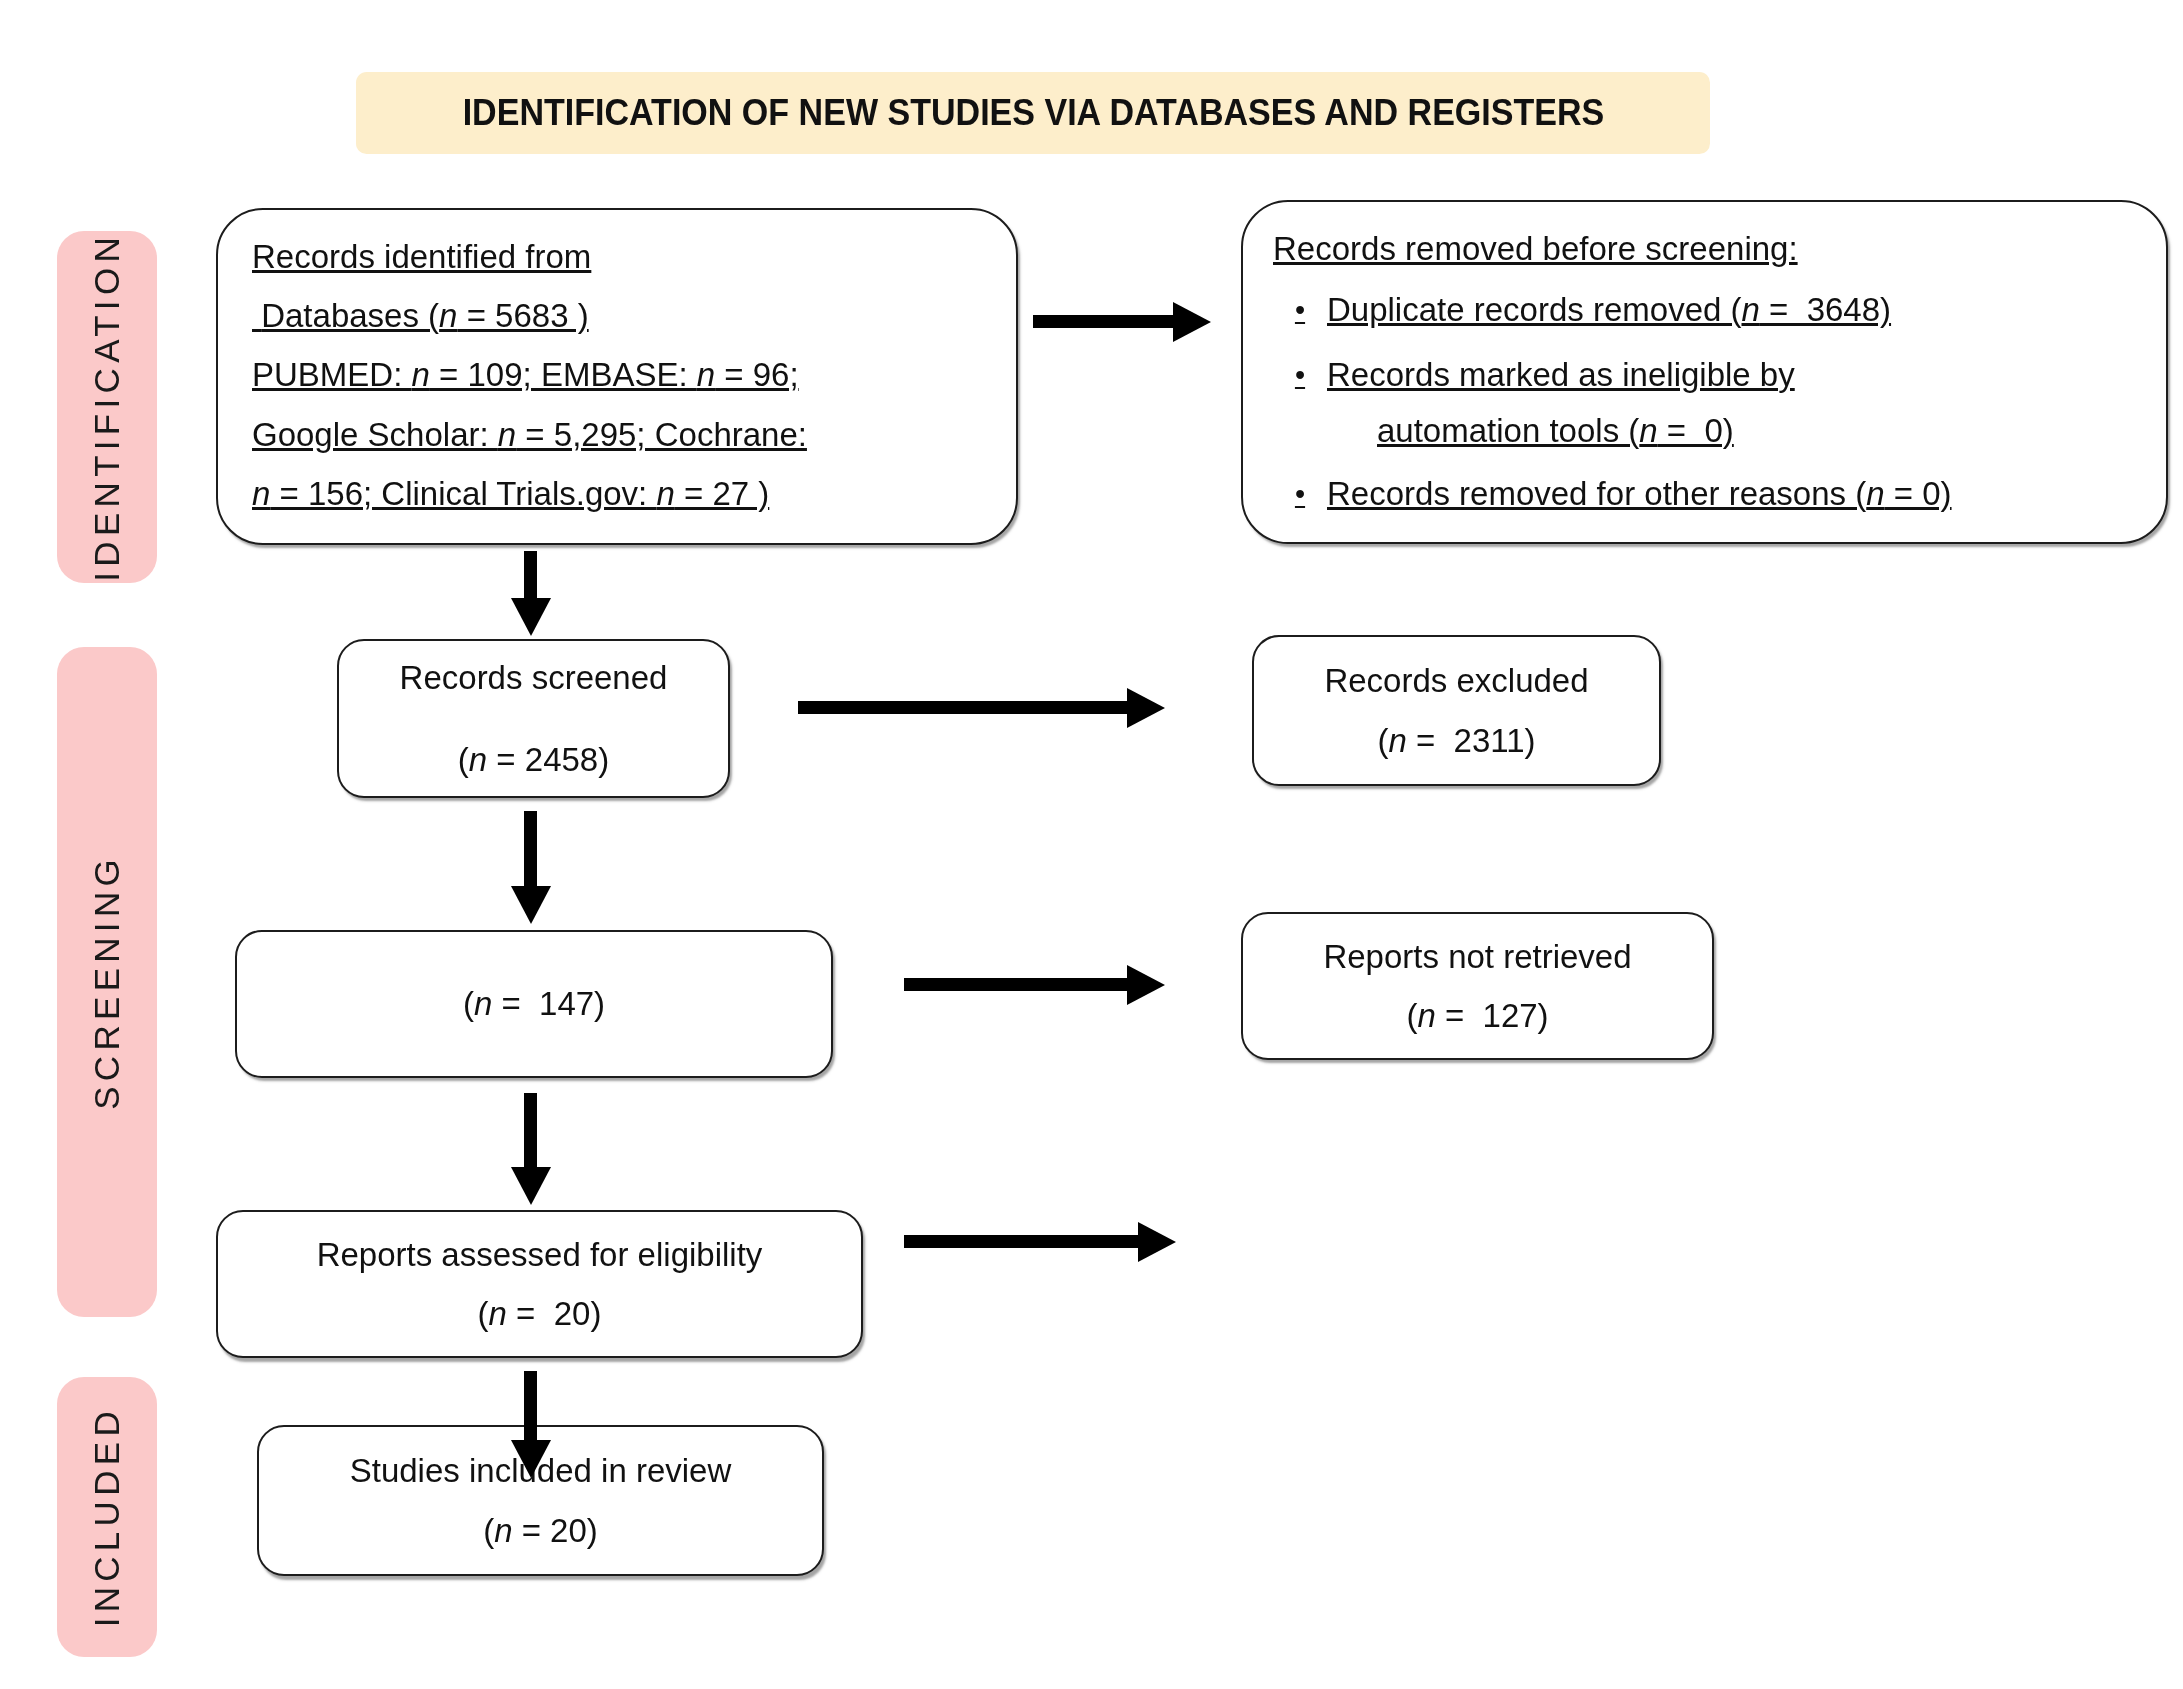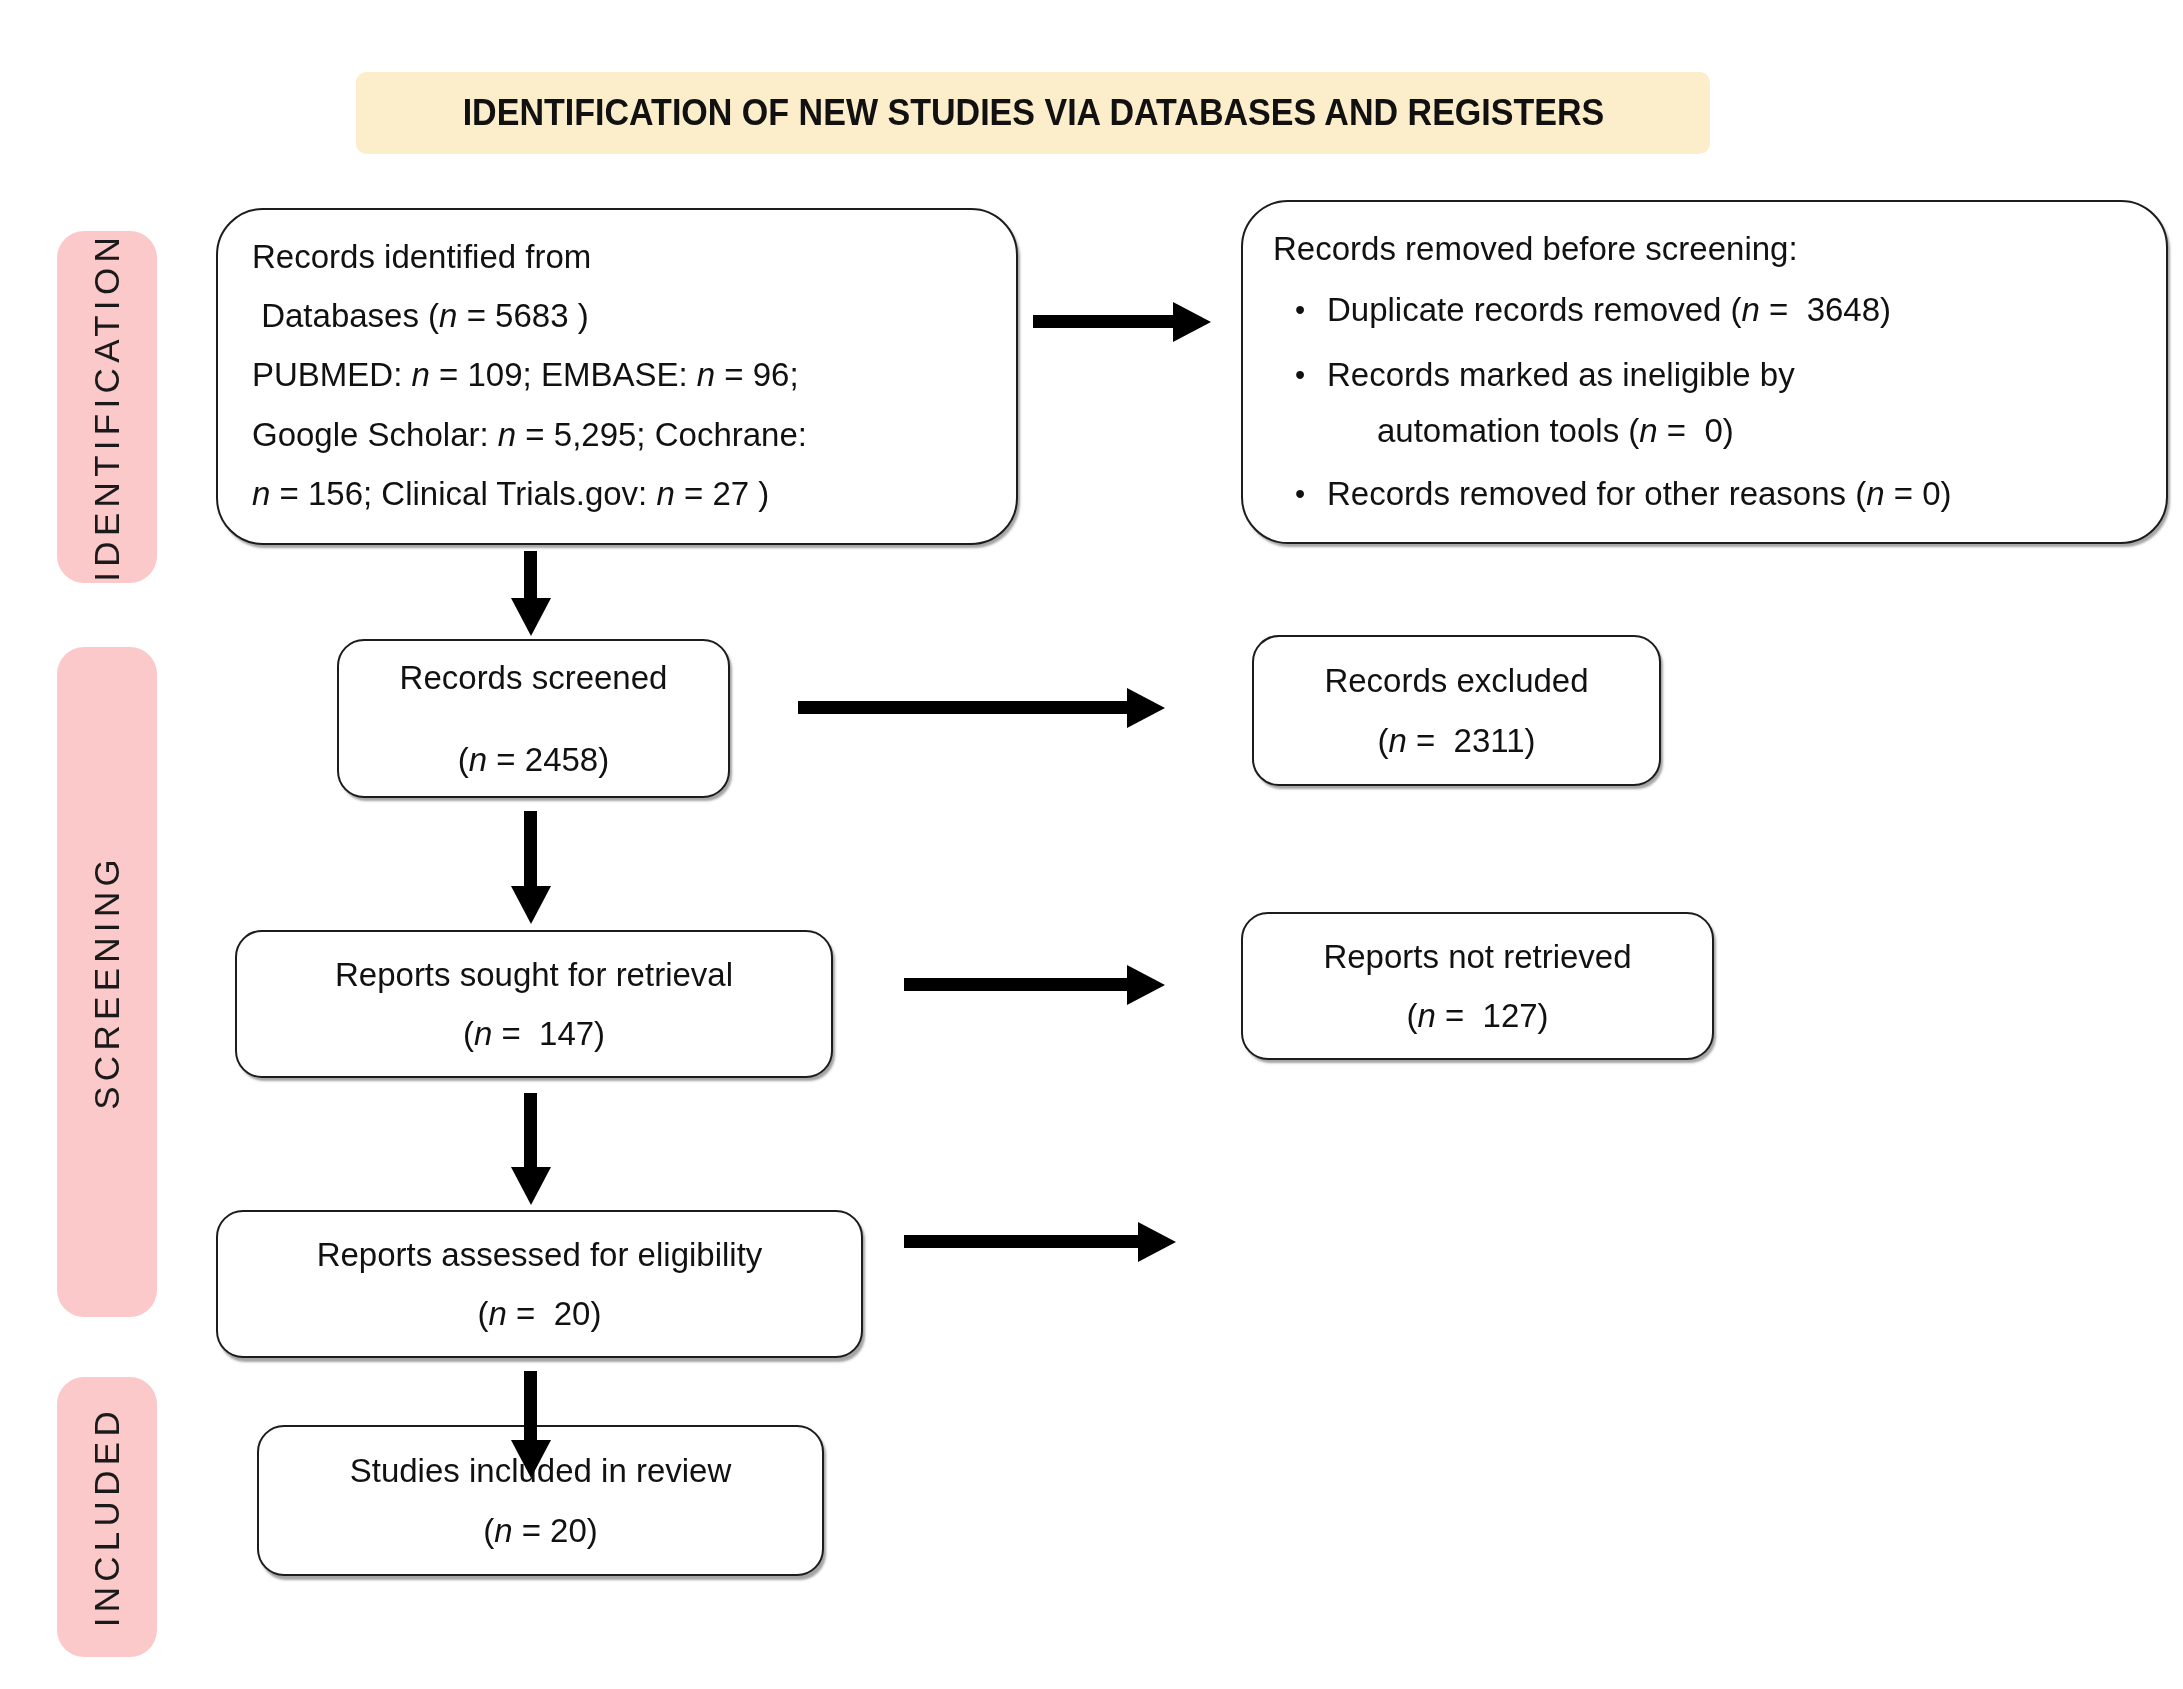--- a/index.html
+++ b/index.html
@@ -37,21 +37,21 @@
   .stage-included       { top:1377px; height:280px; }
 
   
   .fbox {
     position:absolute; background:#fff;
     border:2.3px solid #1c1c1c;
     box-shadow:2.3px 3.8px 2.3px -0.8px rgba(90,90,90,0.55);
     box-sizing:border-box;
     font-size:33px; line-height:1.8;
   }
-  .fbox.big { border-radius:47px; }
+  .fbox.big { border-radius:47px;text-decoration:underline; }
   .fbox.small { border-radius:27px; }
   .box-records-identified { left:216px; top:208px; width:802px; height:337px; padding:16.6px 34px; }
   .box-records-removed    { left:1241px; top:200px; width:927px; height:344px; padding:16.6px 30px; }
   .box-records-screened   { left:337px;  top:639px;  width:393px; height:159px;gap:23px; }
   .box-records-excluded   { left:1252px; top:635px;  width:409px; height:151px; }
   .box-reports-sought     { left:235px;  top:930px; width:598px; height:148px; }
   .box-reports-not-retrieved { left:1241px; top:912px; width:473px; height:148px; }
   .box-reports-assessed   { left:216px;  top:1210px; width:647px; height:148px; }
   .box-reports-excluded   { left:1278px; top:1169px; width:405px; height:151px; }
   .box-studies-included   { left:257px;  top:1425px; width:567px; height:151px; }
@@ -139,21 +139,20 @@
     <div class="center-line">Records screened</div>
     <div class="center-line">(<i>n</i> = 2458)</div>
   </div>
 
   <div class="fbox small center2 box-records-excluded">
     <div class="center-line">Records excluded</div>
     <div class="center-line">(<i>n</i> =  2311)</div>
   </div>
 
   <div class="fbox small center2 box-reports-sought">
-    <div class="center-line">Reports sought for retrieval</div>
     <div class="center-line">(<i>n</i> =  147)</div>
   </div>
 
   <div class="fbox small center2 box-reports-not-retrieved">
     <div class="center-line">Reports not retrieved</div>
     <div class="center-line">(<i>n</i> =  127)</div>
   </div>
 
   <div class="fbox small center2 box-reports-assessed">
     <div class="center-line">Reports assessed for eligibility</div>

